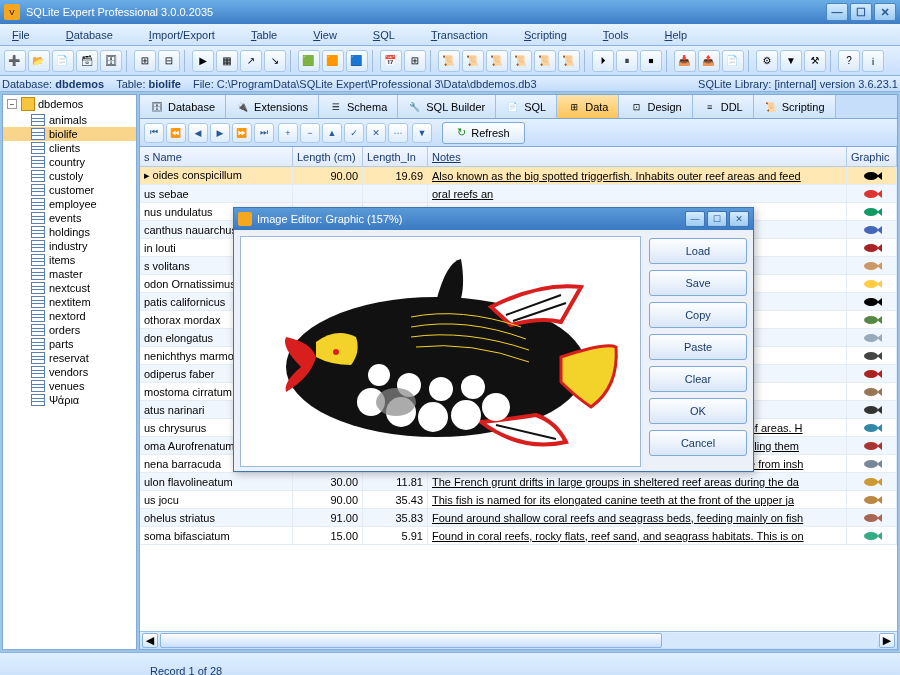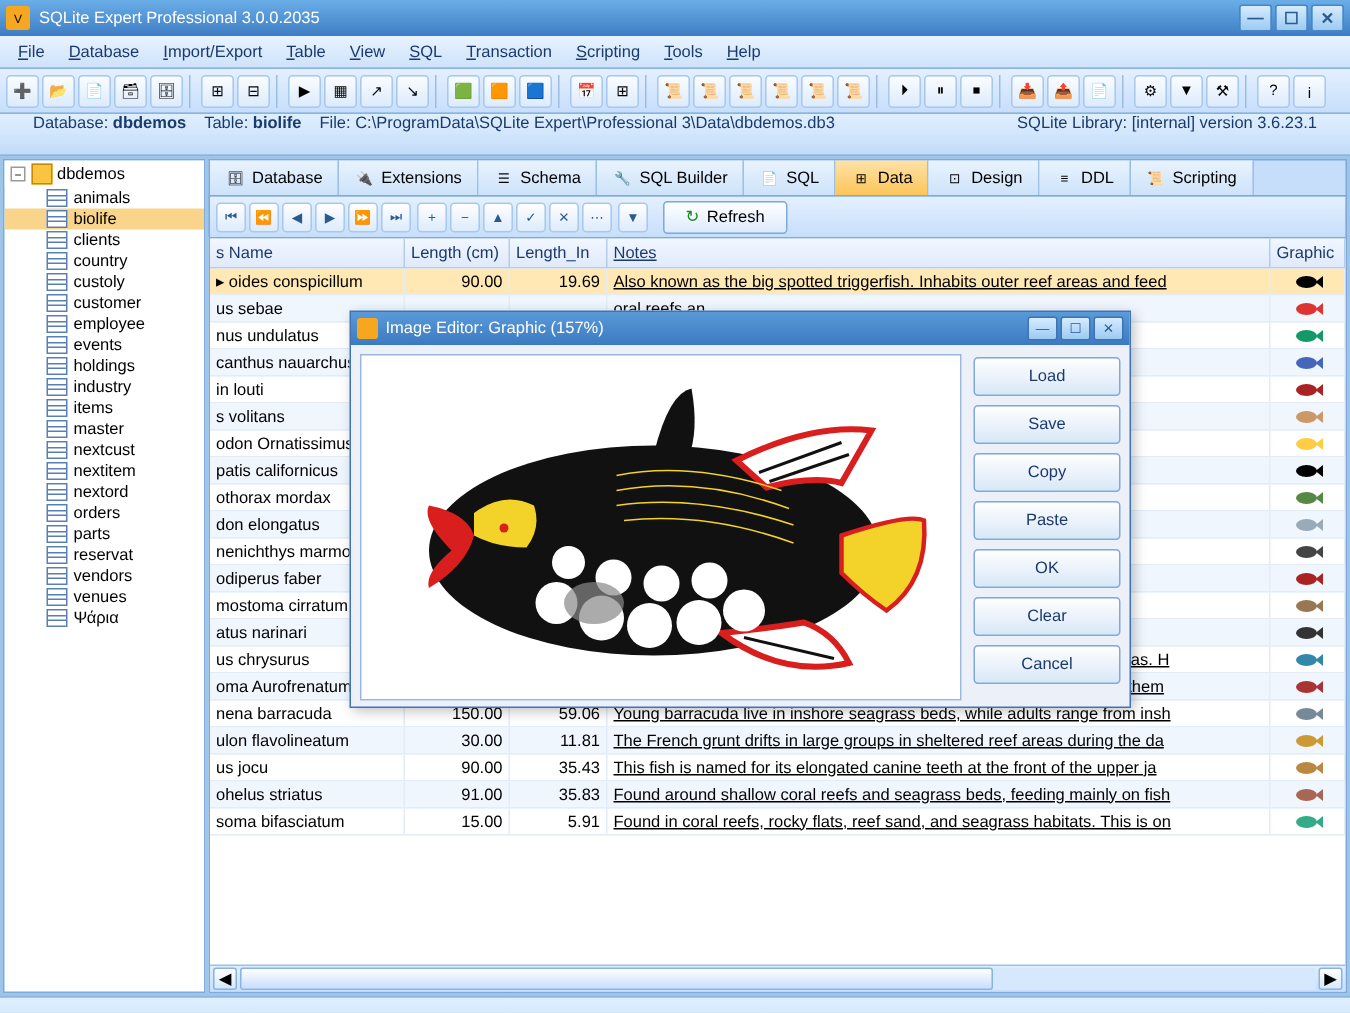--- a/index.html
+++ b/index.html
@@ -1,27 +1,27 @@
 <!DOCTYPE html>
 <html><head>
 <meta charset="utf-8">
 <style>
 *{box-sizing:border-box;margin:0;padding:0;font-family:Tahoma,Arial,sans-serif;font-size:11px;}
 body{background:#9cc5e7;width:900px;height:675px;overflow:hidden;position:relative;}
 .titlebar{height:24px;background:linear-gradient(#6aaee8,#3e7dc4);display:flex;align-items:center;padding:0 4px;color:#fff;}
 .titlebar .ticon{width:16px;height:16px;background:#f7a61f;border-radius:2px;margin-right:6px;display:inline-flex;align-items:center;justify-content:center;font-size:8px;color:#000;}
 .titlebar .title{flex:1;}
 .titlebar .wbtn{width:22px;height:18px;background:linear-gradient(#d6ebff,#9ccbf1);border:1px solid #4a86c3;border-radius:2px;margin-left:2px;display:flex;align-items:center;justify-content:center;color:#2a5a94;font-weight:bold;cursor:pointer;}
-.menubar{height:22px;background:linear-gradient(#e8f3ff,#cde3fa);border-bottom:1px solid #8ab4df;display:flex;align-items:center;padding:0 4px;}
+.menubar{height:22px;background:linear-gradient(#e8f3ff,#cde3fa);border-bottom:1px solid #8ab4df;display:flex;align-items:center;padding:0 4px;gap:20px;}
 .menubar .mitem{padding:2px 8px;color:#1a3a6e;cursor:pointer;}
 .menubar .mitem u{text-decoration:underline;}
 .toolbar{height:30px;background:linear-gradient(#e4f0ff,#c7defb);border-bottom:1px solid #8ab4df;display:flex;align-items:center;padding:0 4px;gap:2px;}
 .toolbar .tbtn{width:22px;height:22px;background:linear-gradient(#fafdff,#dcebfc);border:1px solid #a9c9eb;border-radius:3px;display:flex;align-items:center;justify-content:center;cursor:pointer;font-size:10px;}
 .toolbar .tsep{width:4px;height:22px;border-left:1px solid #9cbde0;margin:0 2px;}
-.infobar{height:28px;background:linear-gradient(#e0efff,#c2dcf9);border-bottom:1px solid #8ab4df;display:flex;padding:0 22px;color:#1a3a6e;}
+.infobar{height:16px;background:linear-gradient(#e0efff,#c2dcf9);border-bottom:1px solid #8ab4df;display:flex;align-items:center;padding:0 2px;color:#1a3a6e;}
 .infobar .il{margin-right:12px;}
 .infobar .spacer{flex:1;}
 .main{display:flex;height:560px;}
 .tree{width:135px;background:#fff;border:1px solid #7fa9d8;margin:2px;overflow:hidden;}
 .tree .dbroot{display:flex;align-items:center;padding:2px 4px;background:#fff;}
 .tree .dbroot .exp{width:10px;height:10px;border:1px solid #999;display:flex;align-items:center;justify-content:center;font-size:8px;margin-right:4px;cursor:pointer;}
 .tree .dbroot .dbi{width:14px;height:14px;background:#f9c440;border:1px solid #c98800;margin-right:3px;}
 .tree .tbl{display:flex;align-items:center;padding:1px 0 1px 28px;cursor:pointer;}
 .tree .tbl.sel{background:#f8d58a;}
 .tree .tbl .ti{width:14px;height:12px;background:#fff;border:1px solid #5a7fb5;margin-right:4px;position:relative;}
@@ -55,21 +55,21 @@
 
 .dlg{position:absolute;left:233px;top:207px;width:521px;height:265px;background:#ecf1f9;border:1px solid #3e73b5;box-shadow:2px 2px 8px rgba(0,0,0,.25);}
 .dlg .dtitle{height:22px;background:linear-gradient(#5a9ad8,#3b7ac1);display:flex;align-items:center;padding:0 4px;color:#fff;}
 .dlg .dtitle .di{width:14px;height:14px;background:#f7a61f;border-radius:2px;margin-right:5px;}
 .dlg .dtitle .dt{flex:1;}
 .dlg .dtitle .dbtn{width:20px;height:16px;background:linear-gradient(#d6ebff,#9ccbf1);border:1px solid #3e73b5;border-radius:2px;margin-left:2px;display:flex;align-items:center;justify-content:center;font-size:9px;color:#2a5a94;cursor:pointer;}
 .dlg .dbody{display:flex;height:243px;padding:6px;gap:8px;}
 .dlg .imgpane{flex:1;background:#fff;border:1px solid #9ab8db;display:flex;align-items:center;justify-content:center;overflow:hidden;}
 .dlg .btncol{width:98px;display:flex;flex-direction:column;gap:6px;padding-top:2px;}
 .dlg .dbutton{height:26px;background:linear-gradient(#fefefe,#d9e7f8);border:1px solid #7fa9d8;border-radius:3px;display:flex;align-items:center;justify-content:center;cursor:pointer;color:#1a3a6e;}
-.c-name{width:130px;} .c-len{width:70px;} .c-lin{width:65px;} .c-notes{flex:1;min-width:0;text-decoration:underline;} .c-gra{width:50px;}
+.c-name{width:153px;} .c-len{width:70px;} .c-lin{width:65px;} .c-notes{flex:1;min-width:0;text-decoration:underline;} .c-gra{width:50px;}
 </style>
 </head>
 <body>
 
 <div class="titlebar">
   <span class="ticon">V</span>
   <span class="title">SQLite Expert Professional 3.0.0.2035</span>
   <div class="wbtn">—</div>
   <div class="wbtn">☐</div>
   <div class="wbtn">✕</div>
@@ -613,18 +613,18 @@
         </g>
         <circle cx="75" cy="105" r="3" fill="#d91e1e"></circle>
         <ellipse cx="135" cy="155" rx="20" ry="14" fill="#888" opacity="0.7"></ellipse>
       </svg>
     </div>
     <div class="btncol" id="dlgbtns">
         <div class="dbutton">Load</div>
         <div class="dbutton">Save</div>
         <div class="dbutton">Copy</div>
         <div class="dbutton">Paste</div>
+        <div class="dbutton">Clear</div>
         <div class="dbutton">OK</div>
-        <div class="dbutton">Clear</div>
         <div class="dbutton">Cancel</div>
       </div>
   </div>
 </div>
 
 </body></html>

